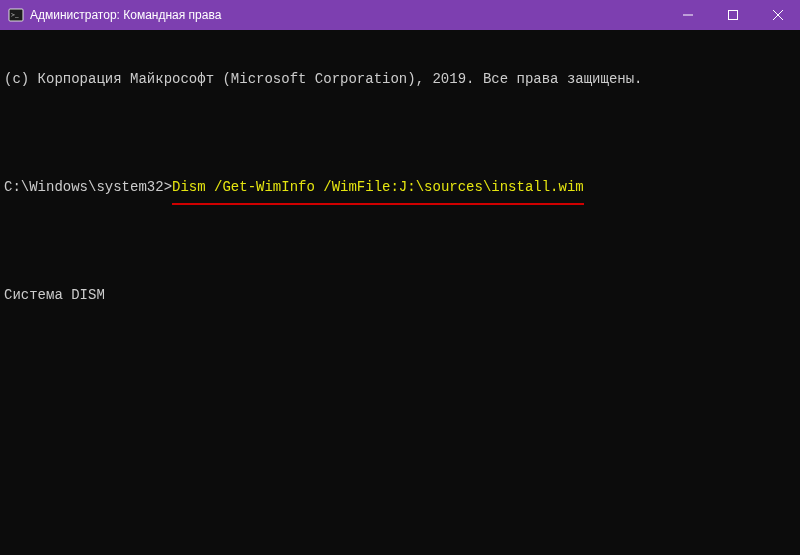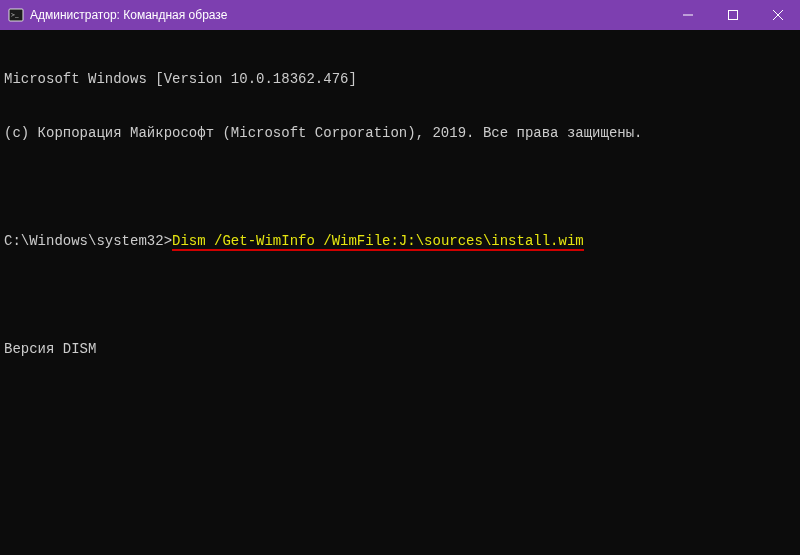--- a/index.html
+++ b/index.html
@@ -62,62 +62,61 @@
     overflow: hidden;
   }
   .line {
     min-height: 18px;
   }
   .yellow {
     color: #e5e510;
   }
   .ul-r {
     border-bottom: 2px solid #d00000;
-    padding-bottom: 0px;
+    padding-bottom: 8px;
   }
   svg { display: block; }
 </style>
 </head>
 <body>
 
 <div class="window">
 
   <div class="titlebar">
     <span class="icon">
       <svg width="16" height="16" viewBox="0 0 16 16">
         <rect x="1" y="2" width="14" height="12" rx="1" fill="#1a1a1a" stroke="#e0e0e0" stroke-width="1"></rect>
         <text x="3" y="10" font-size="7" fill="#e0e0e0" font-family="Consolas">&gt;_</text>
       </svg>
     </span>
-    <span class="title">Администратор: Командная образе</span>
+    <span class="title">Администратор: Командная права</span>
     <span class="spacer"></span>
     <div class="ctrl">
       <svg width="10" height="10" viewBox="0 0 10 10">
           <rect x="0" y="4.5" width="10" height="1" fill="#fff"></rect>
         </svg>
     </div>
     <div class="ctrl">
       <svg width="10" height="10" viewBox="0 0 10 10">
           <rect x="0.5" y="0.5" width="9" height="9" fill="none" stroke="#fff" stroke-width="1"></rect>
         </svg>
     </div>
     <div class="ctrl close">
       <svg width="10" height="10" viewBox="0 0 10 10">
           <path d="M0 0 L10 10 M10 0 L0 10" stroke="#fff" stroke-width="1"></path>
         </svg>
     </div>
   </div>
 
   <div class="terminal">
-    <div class="line">Microsoft Windows [Version 10.0.18362.476]</div>
     <div class="line">(c) Корпорация Майкрософт (Microsoft Corporation), 2019. Все права защищены.</div>
     <div class="line"></div>
     <div class="line"><span>C:\Windows\system32&gt;</span><span class="yellow ul-r">Dism /Get-WimInfo /WimFile:J:\sources\install.wim</span></div>
     <div class="line"></div>
-    <div class="line">Версия DISM</div>
+    <div class="line">Система DISM</div>
     <div class="line"></div>
     
 
     
     
     
     
     
 
     

